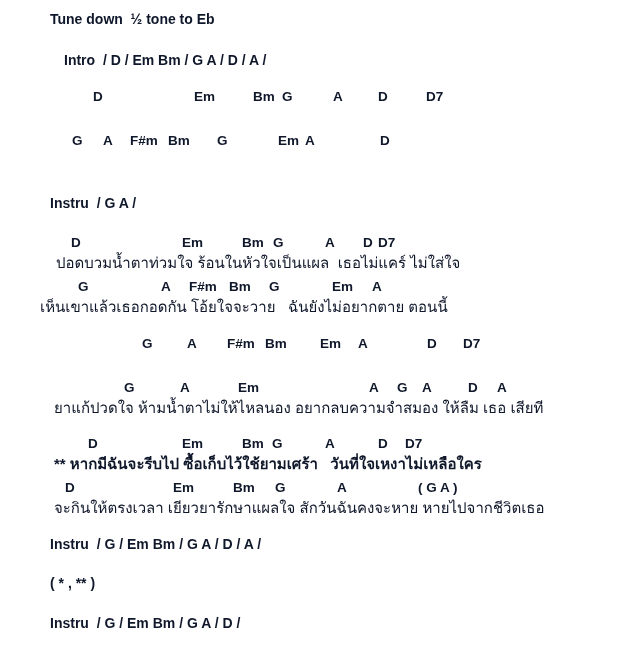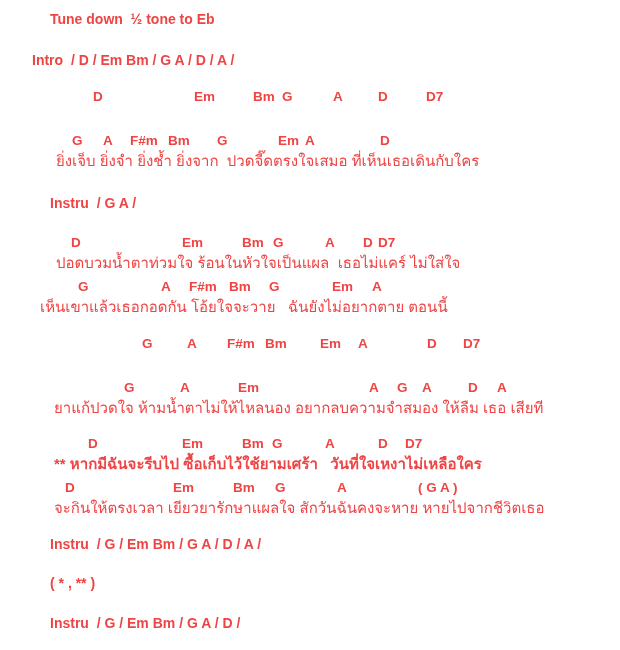--- a/index.html
+++ b/index.html
@@ -5,21 +5,21 @@
   html, body {
     margin: 0;
     padding: 0;
     background: #ffffff;
   }
   #sheet {
     position: relative;
     width: 620px;
     height: 650px;
     background: #ffffff;
-    color: #ef4444;
+    color: #0f172a;
     font-family: "Liberation Sans", "DejaVu Sans", sans-serif;
     overflow: hidden;
   }
   .line {
     position: absolute;
     white-space: pre;
     left: 0;
     top: 0;
   }
   .heading {
@@ -43,24 +43,23 @@
     position: absolute;
     top: 0;
     white-space: pre;
   }
 </style>
 </head>
 <body>
 
 <main id="sheet">
     <div class="line heading" style="top: 11px; left: 50px;">Tune down  ½ tone to Eb</div>
-    <div class="line heading" style="top: 52px; left: 32px;">Intro  / D / Em Bm / G A / D / A /</div>
+    <div class="line heading" style="top: 52px; left: 64px;">Intro  / D / Em Bm / G A / D / A /</div>
     <div class="line chords" style="top: 89px; left: 0px;"><span class="chord" style="left: 93px;">D</span><span class="chord" style="left: 194px;">Em</span><span class="chord" style="left: 253px;">Bm</span><span class="chord" style="left: 282px;">G</span><span class="chord" style="left: 333px;">A</span><span class="chord" style="left: 378px;">D</span><span class="chord" style="left: 426px;">D7</span></div>
     <div class="line chords" style="top: 133px; left: 0px;"><span class="chord" style="left: 72px;">G</span><span class="chord" style="left: 103px;">A</span><span class="chord" style="left: 130px;">F#m</span><span class="chord" style="left: 168px;">Bm</span><span class="chord" style="left: 217px;">G</span><span class="chord" style="left: 278px;">Em</span><span class="chord" style="left: 305px;">A</span><span class="chord" style="left: 380px;">D</span></div>
-    <div class="line lyric" style="top: 149px; left: 56px;">ยิ่งเจ็บ ยิ่งจำ ยิ่งช้ำ ยิ่งจาก  ปวดจี๊ดตรงใจเสมอ ที่เห็นเธอเดินกับใคร</div>
     <div class="line heading" style="top: 195px; left: 50px;">Instru  / G A /</div>
     <div class="line chords" style="top: 235px; left: 0px;"><span class="chord" style="left: 71px;">D</span><span class="chord" style="left: 182px;">Em</span><span class="chord" style="left: 242px;">Bm</span><span class="chord" style="left: 273px;">G</span><span class="chord" style="left: 325px;">A</span><span class="chord" style="left: 363px;">D</span><span class="chord" style="left: 378px;">D7</span></div>
     <div class="line lyric" style="top: 251px; left: 56px;">ปอดบวมน้ำตาท่วมใจ ร้อนในหัวใจเป็นแผล  เธอไม่แคร์ ไม่ใส่ใจ</div>
     <div class="line chords" style="top: 279px; left: 0px;"><span class="chord" style="left: 78px;">G</span><span class="chord" style="left: 161px;">A</span><span class="chord" style="left: 189px;">F#m</span><span class="chord" style="left: 229px;">Bm</span><span class="chord" style="left: 269px;">G</span><span class="chord" style="left: 332px;">Em</span><span class="chord" style="left: 372px;">A</span></div>
     <div class="line lyric" style="top: 295px; left: 40px;">เห็นเขาแล้วเธอกอดกัน โอ้ยใจจะวาย   ฉันยังไม่อยากตาย ตอนนี้</div>
     <div class="line chords" style="top: 336px; left: 0px;"><span class="chord" style="left: 142px;">G</span><span class="chord" style="left: 187px;">A</span><span class="chord" style="left: 227px;">F#m</span><span class="chord" style="left: 265px;">Bm</span><span class="chord" style="left: 320px;">Em</span><span class="chord" style="left: 358px;">A</span><span class="chord" style="left: 427px;">D</span><span class="chord" style="left: 463px;">D7</span></div>
     <div class="line chords" style="top: 380px; left: 0px;"><span class="chord" style="left: 124px;">G</span><span class="chord" style="left: 180px;">A</span><span class="chord" style="left: 238px;">Em</span><span class="chord" style="left: 369px;">A</span><span class="chord" style="left: 397px;">G</span><span class="chord" style="left: 422px;">A</span><span class="chord" style="left: 468px;">D</span><span class="chord" style="left: 497px;">A</span></div>
     <div class="line lyric" style="top: 396px; left: 54px;">ยาแก้ปวดใจ ห้ามน้ำตาไม่ให้ไหลนอง อยากลบความจำสมอง ให้ลืม เธอ เสียที</div>
     <div class="line chords" style="top: 436px; left: 0px;"><span class="chord" style="left: 88px;">D</span><span class="chord" style="left: 182px;">Em</span><span class="chord" style="left: 242px;">Bm</span><span class="chord" style="left: 272px;">G</span><span class="chord" style="left: 325px;">A</span><span class="chord" style="left: 378px;">D</span><span class="chord" style="left: 405px;">D7</span></div>
     <div class="line lyric" style="top: 452px; left: 54px; font-weight: bold;">** หากมีฉันจะรีบไป ซื้อเก็บไว้ใช้ยามเศร้า   วันที่ใจเหงาไม่เหลือใคร</div>

